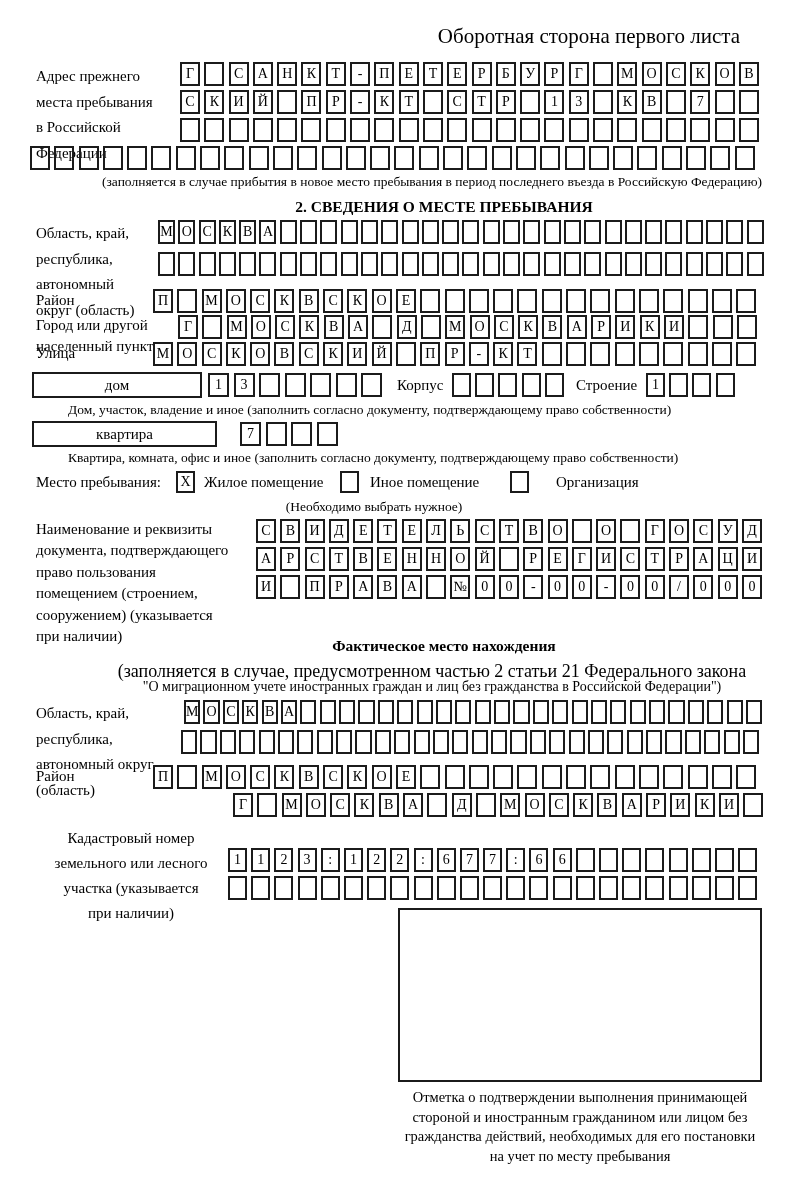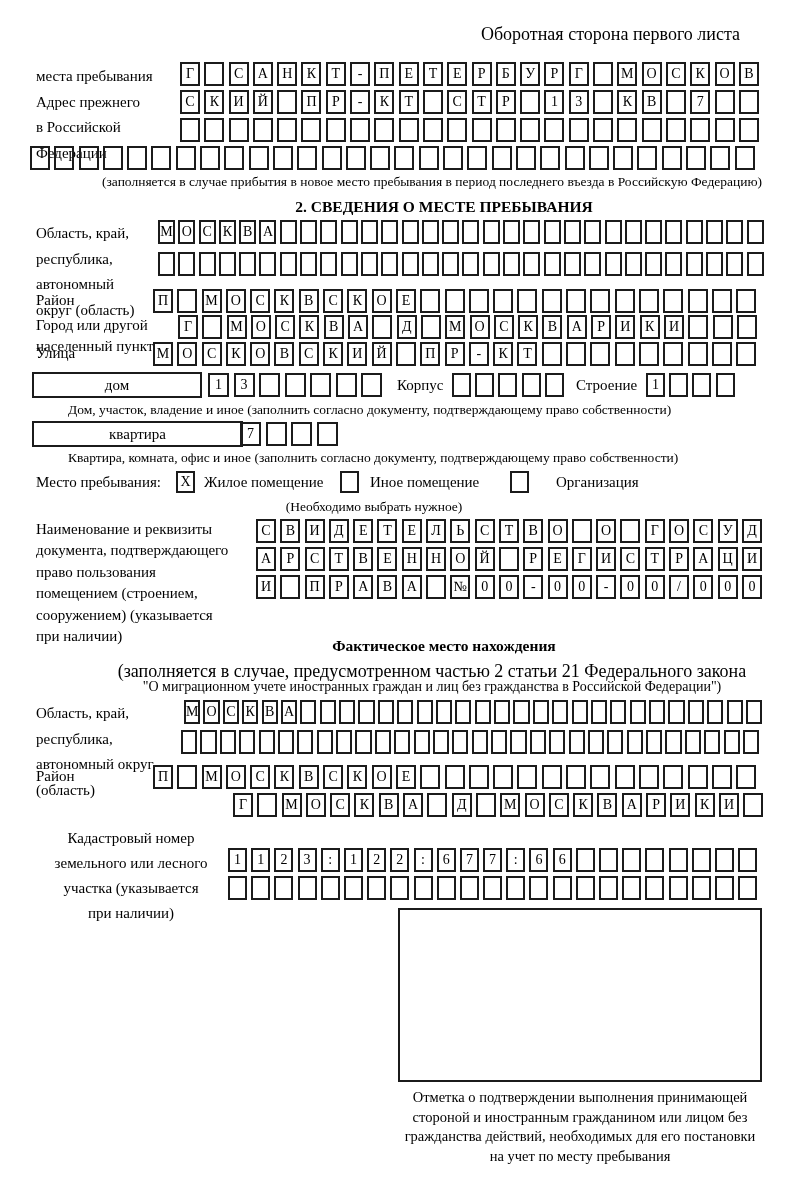--- a/index.html
+++ b/index.html
@@ -1,18 +1,18 @@
 <!DOCTYPE html>
 <html><head>
 <meta charset="utf-8">
 <style>
   html,body{margin:0;padding:0;background:#fff;}
   .page{position:relative;width:800px;height:1180px;background:#ffffff;color:#000;
         font-family:"Liberation Serif", "DejaVu Serif", serif;overflow:hidden;}
-  .hdr{position:absolute;top:24px;right:60px;font-size:18px;}
+  .hdr{position:absolute;top:24px;right:60px;font-size:21px;}
   .title{position:absolute;left:0;width:800px;text-align:center;font-weight:bold;font-size:15.5px;margin-left:44px;}
   .lbl{position:absolute;font-size:15px;}
   .lh26 .line{line-height:25.5px;}
   .lh21 .line{line-height:21.4px;}
   .lh25 .line{line-height:25px;text-align:center;}
   .lh19 .line{line-height:19.5px;}
   .cap{position:absolute;font-size:13.5px;margin-left:32px;}
   .center{left:0;width:800px;text-align:center;}
   .brow{position:absolute;display:flex;gap:var(--g);}
   .cell{box-sizing:border-box;flex:0 0 var(--cw);width:var(--cw);height:24px;
@@ -32,22 +32,22 @@
   .stampcap{position:absolute;font-size:14.5px;text-align:center;}
 </style>
 </head>
 <body>
 
 <div class="page">
 
   <div class="hdr">Оборотная сторона первого листа</div>
 
   <div class="lbl lh26" style="left:36px;top:64px;width:150px">
+      <div class="line">Адрес прежнего</div>
       <div class="line">места пребывания</div>
-      <div class="line">Адрес прежнего</div>
       <div class="line">в Российской</div>
       <div class="line">Федерации</div>
     </div>
   <div class="brow br-a" style="left:180px;top:62px">
       <span class="cell">Г</span>
       <span class="cell"></span>
       <span class="cell">С</span>
       <span class="cell">А</span>
       <span class="cell">Н</span>
       <span class="cell">К</span>
@@ -338,21 +338,21 @@
     </div>
   <div class="ilabel" style="left:576px;top:377px">Строение</div>
   <div class="brow br-d" style="left:646px;top:373px">
       <span class="cell">1</span>
       <span class="cell"></span>
       <span class="cell"></span>
       <span class="cell"></span>
     </div>
   <div class="cap" style="left:36px;top:402px">Дом, участок, владение и иное (заполнить согласно документу, подтверждающему право собственности)</div>
 
-  <div class="widebox" style="left:32px;top:421px;width:211px">квартира</div>
+  <div class="widebox" style="left:32px;top:421px;width:185px">квартира</div>
   <div class="brow br-e" style="left:240px;top:422px">
       <span class="cell">7</span>
       <span class="cell"></span>
       <span class="cell"></span>
       <span class="cell"></span>
     </div>
   <div class="cap" style="left:36px;top:450px">Квартира, комната, офис и иное (заполнить согласно документу, подтверждающему право собственности)</div>
 
   <div class="ilabel" style="left:36px;top:474px">Место пребывания:</div>
   <div class="cb" style="left:176px;top:471px">X</div>

